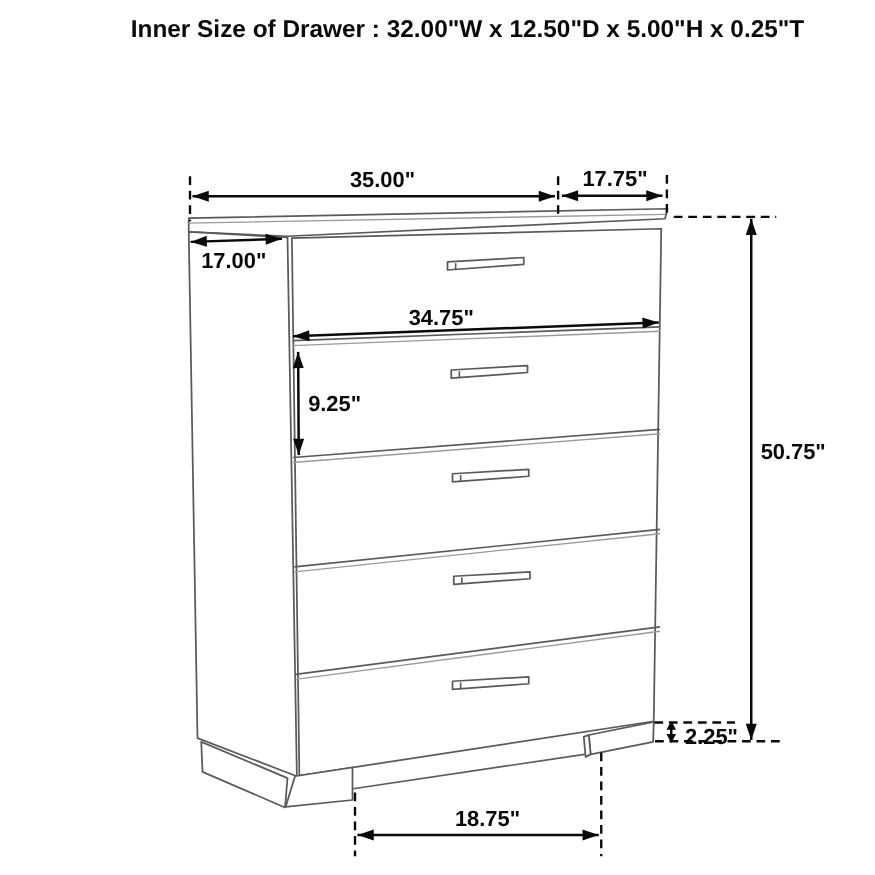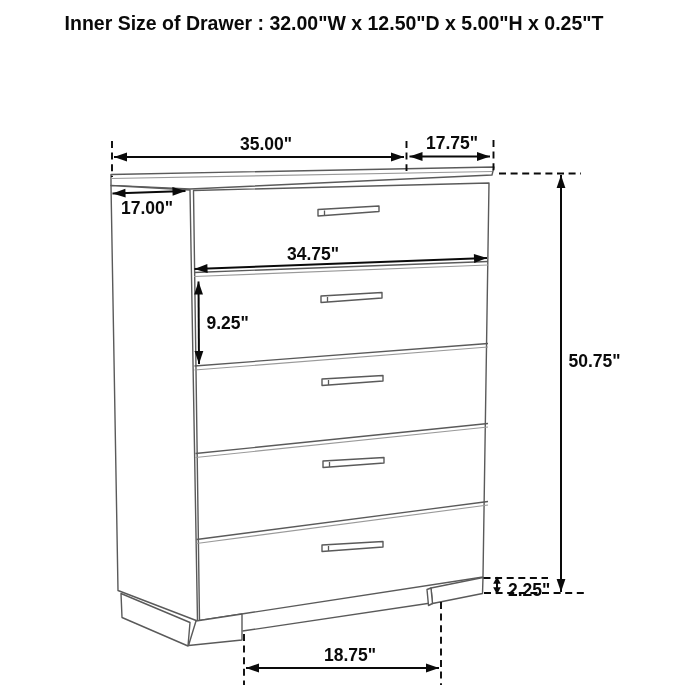--- a/index.html
+++ b/index.html
@@ -6,21 +6,21 @@
     --dimension:#0a0a0a;
     --outline:#5a5a5a;
     --outline-light:#9a9a9a;
     --background:#ffffff;
   }
   html,body{margin:0;padding:0;}
   body{
     width:700px;height:700px;background:var(--background);
     font-family:"Liberation Sans",sans-serif;overflow:hidden;
   }
-  .stage{position:relative;width:564px;height:700px;background:var(--background);}
+  .stage{position:relative;width:564px;height:700px;background:var(--background);padding-left:40px;}
   svg{display:block;}
   .title-text{
     font:bold 19.5px "Liberation Sans",sans-serif;
     fill:var(--dimension);
   }
   .lbl{
     font:bold 17.5px "Liberation Sans",sans-serif;
     fill:var(--dimension);
   }
   .dim{stroke:var(--dimension);stroke-width:2;fill:none;}

